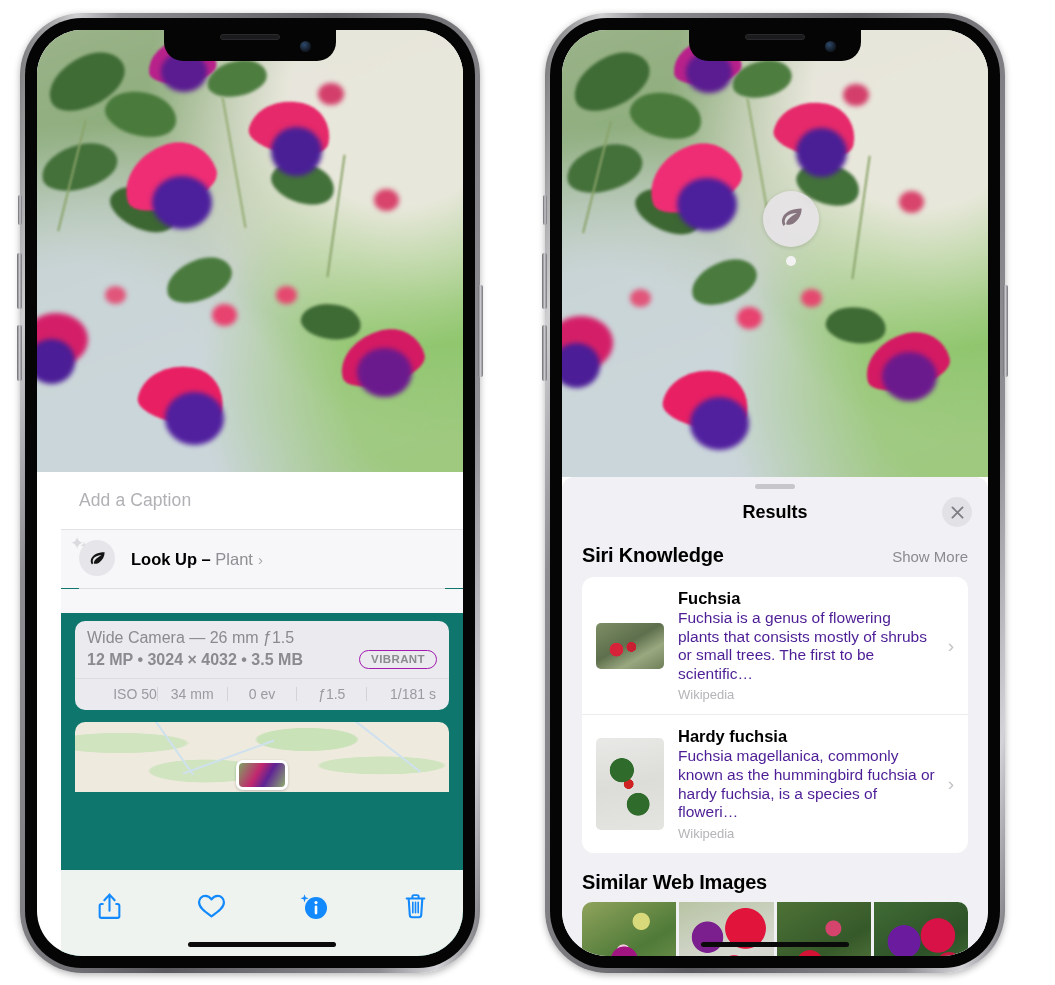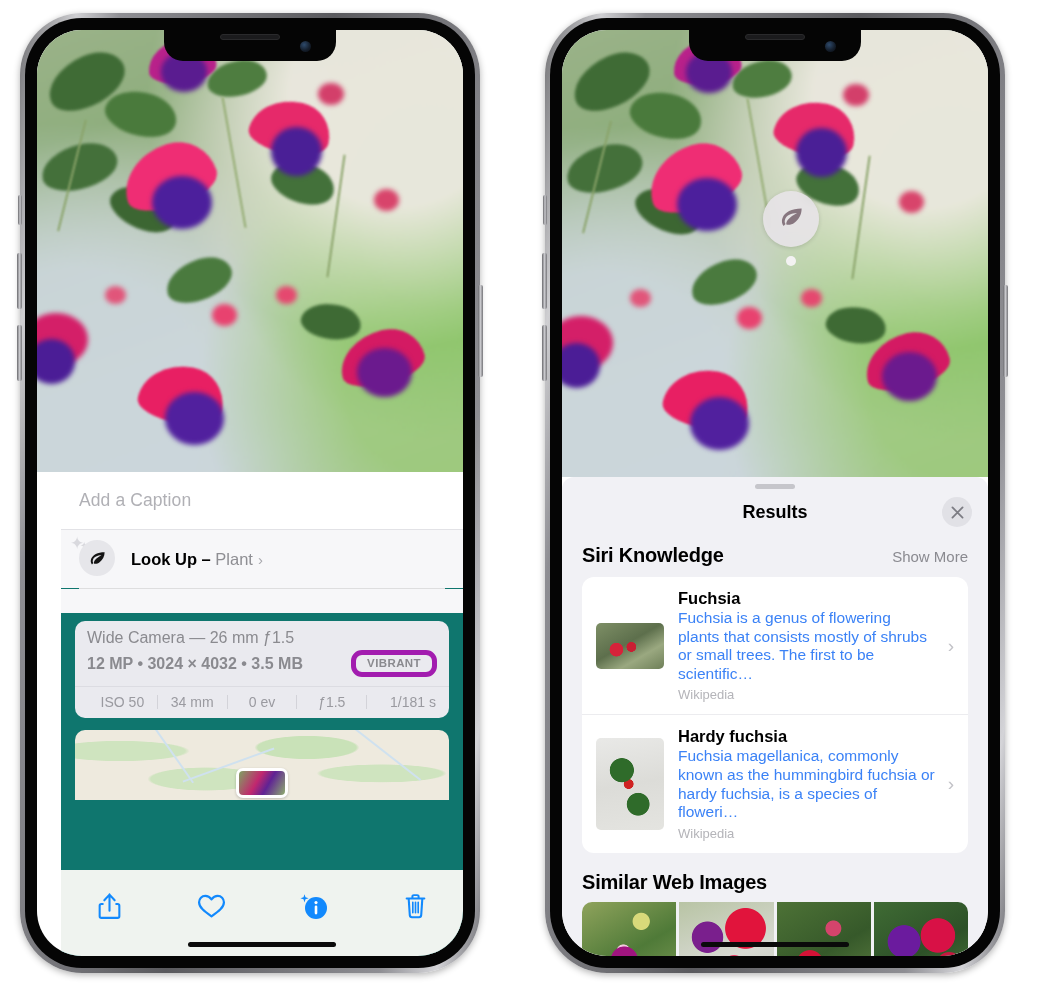--- a/index.html
+++ b/index.html
@@ -135,29 +135,29 @@
   .exif-head-right { display: flex; align-items: center; gap: 9px; }
   .jpeg-pill {
     background: #b6b6bc; color: #fff; font-size: 11.5px; font-weight: 700;
     padding: 2px 6px 3px; border-radius: 4px; letter-spacing: .4px;
   }
   .exif-body { padding: 8px 12px 9px; }
   .exif-r1 { font-size: 16px; color: #8a8a8f; }
   .exif-r2 { display: flex; align-items: center; justify-content: space-between; margin-top: 3px; font-weight: bold; }
   .exif-r2 span.txt { font-size: 16px; color: #8a8a8f; }
   .vibrant-pill {
-    border: 5px solid #a21caf; border-radius: 11px; padding: 2px 11px 3px;
+    border: 1px solid #a21caf; border-radius: 11px; padding: 2px 11px 3px;
     font-size: 11.5px; color: #8a8a8f; letter-spacing: .4px;
   }
   .exif-foot {
     display: flex; align-items: center; border-top: 1px solid #dcdce2;
     padding: 7px 10px 8px;
   }
   .exif-foot .cell { flex: 1; text-align: center; font-size: 14px; color: #9a9aa0; }
-  .exif-foot .cell:first-child { text-align: center; padding-left: 3px; }
+  .exif-foot .cell:first-child { text-align: right; padding-left: 3px; }
   .exif-foot .cell:last-child  { text-align: right; padding-right: 3px; }
   .exif-foot .sep { width: 1px; height: 14px; background: #d3d3d9; }
 
   .map-strip {
     margin: 12px 14px 0; height: 70px; border-radius: 10px 10px 0 0; overflow: hidden;
     position: relative;
     background:
       radial-gradient(ellipse at 12% 30%, #cfe4bf 0 14%, rgba(0,0,0,0) 15%),
       radial-gradient(ellipse at 35% 70%, #cfe4bf 0 16%, rgba(0,0,0,0) 17%),
       radial-gradient(ellipse at 62% 25%, #c9e2b8 0 15%, rgba(0,0,0,0) 16%),
@@ -225,21 +225,21 @@
   }
   .th2 {
     background:
       radial-gradient(circle at 38% 35%, #2f6b2a 0 16%, rgba(0,0,0,0) 17%),
       radial-gradient(circle at 62% 72%, #2f6b2a 0 14%, rgba(0,0,0,0) 15%),
       radial-gradient(circle at 48% 50%, #cf2222 0 8%, rgba(0,0,0,0) 9%),
       linear-gradient(170deg,#e9e9e7,#dcdcd8 50%,#e4e4e0);
   }
   .know-body { flex: 1; min-width: 0; padding-right: 20px; }
   .know-name { font-size: 16.5px; font-weight: 700; color: #000; margin-bottom: 1px; }
-  .know-desc { font-size: 15.5px; color: #3b82f6; line-height: 1.2; }
+  .know-desc { font-size: 15.5px; color: #4c1d95; line-height: 1.2; }
   .know-src  { font-size: 13px; color: #b4b4b9; margin-top: 4px; }
   .know-chev { position: absolute; right: 14px; top: 50%; transform: translateY(-50%); color: #c2c2c7; font-size: 19px; }
 
   .web-strip { display: flex; gap: 3px; margin: 0 20px; border-radius: 10px; overflow: hidden; height: 88px; }
   .web-thumb { flex: 1; }
   .wt1 { background:
       radial-gradient(circle at 45% 66%, #a0157f 0 17%, rgba(0,0,0,0) 18%),
       radial-gradient(circle at 44% 56%, #f3c9df 0 9%, rgba(0,0,0,0) 10%),
       radial-gradient(circle at 63% 22%, #d8d97a 0 9%, rgba(0,0,0,0) 10%),
       linear-gradient(150deg,#8fa35c,#4f7a38 55%,#7d9a55); }

